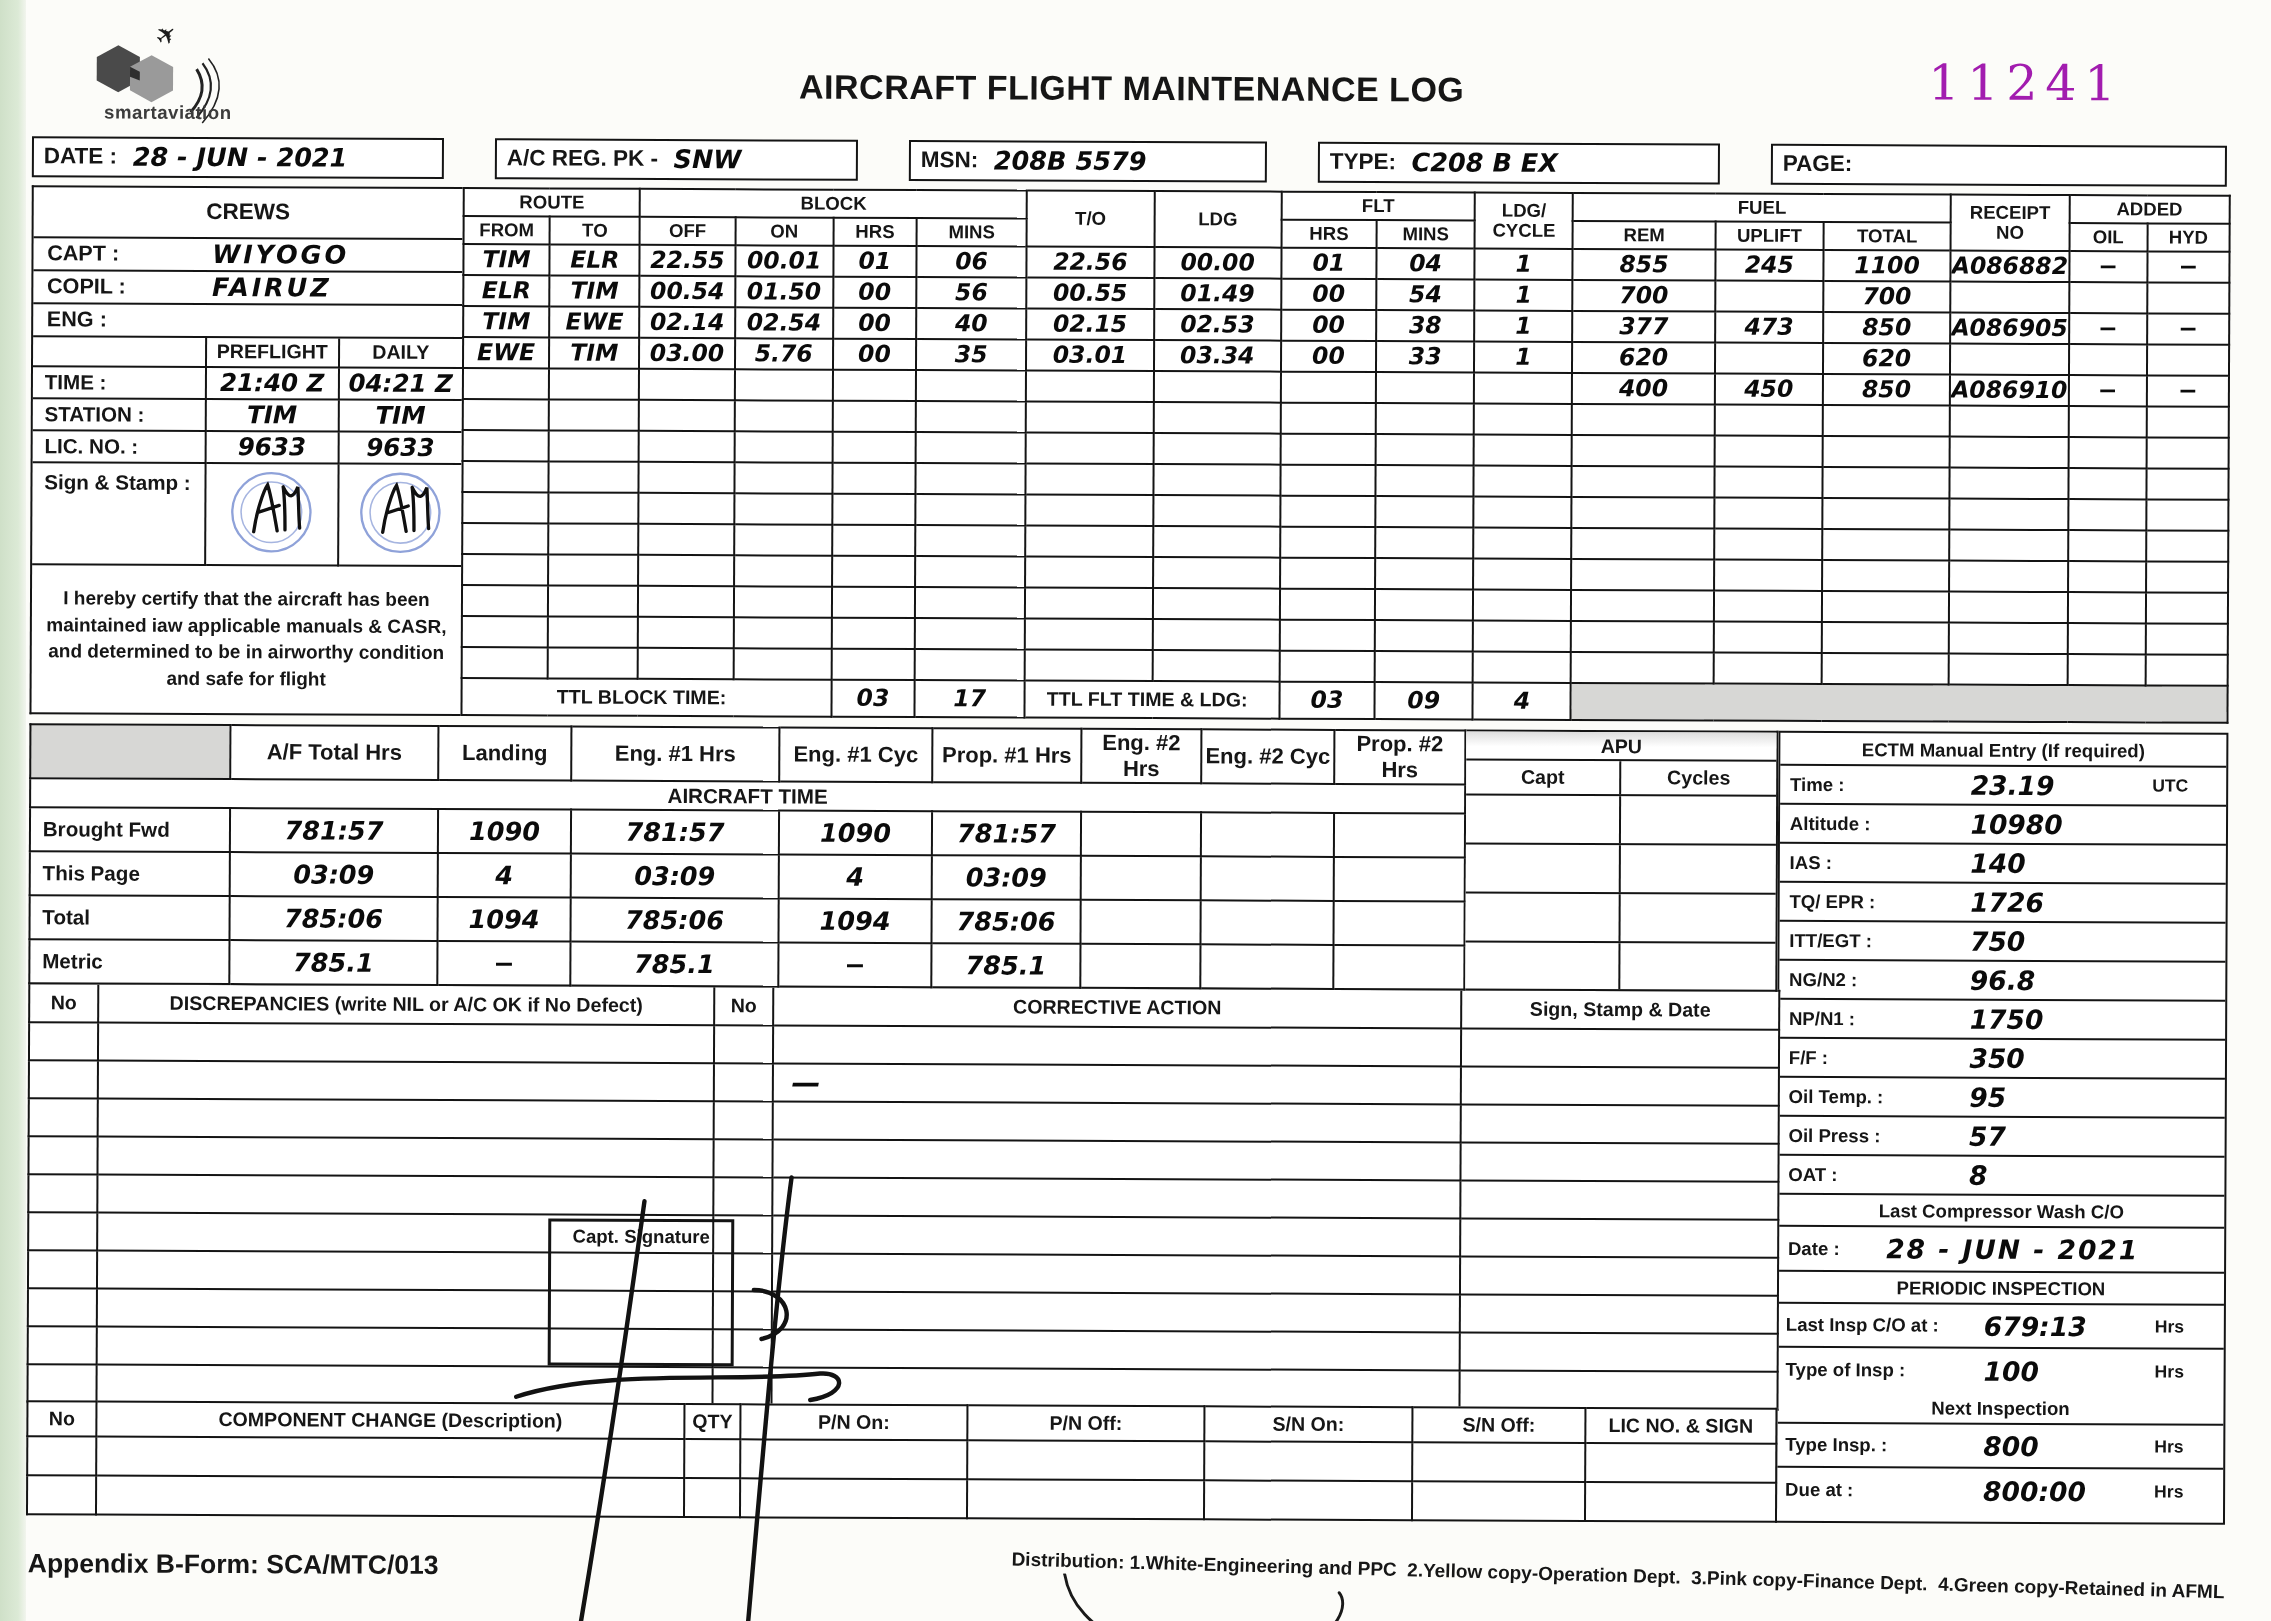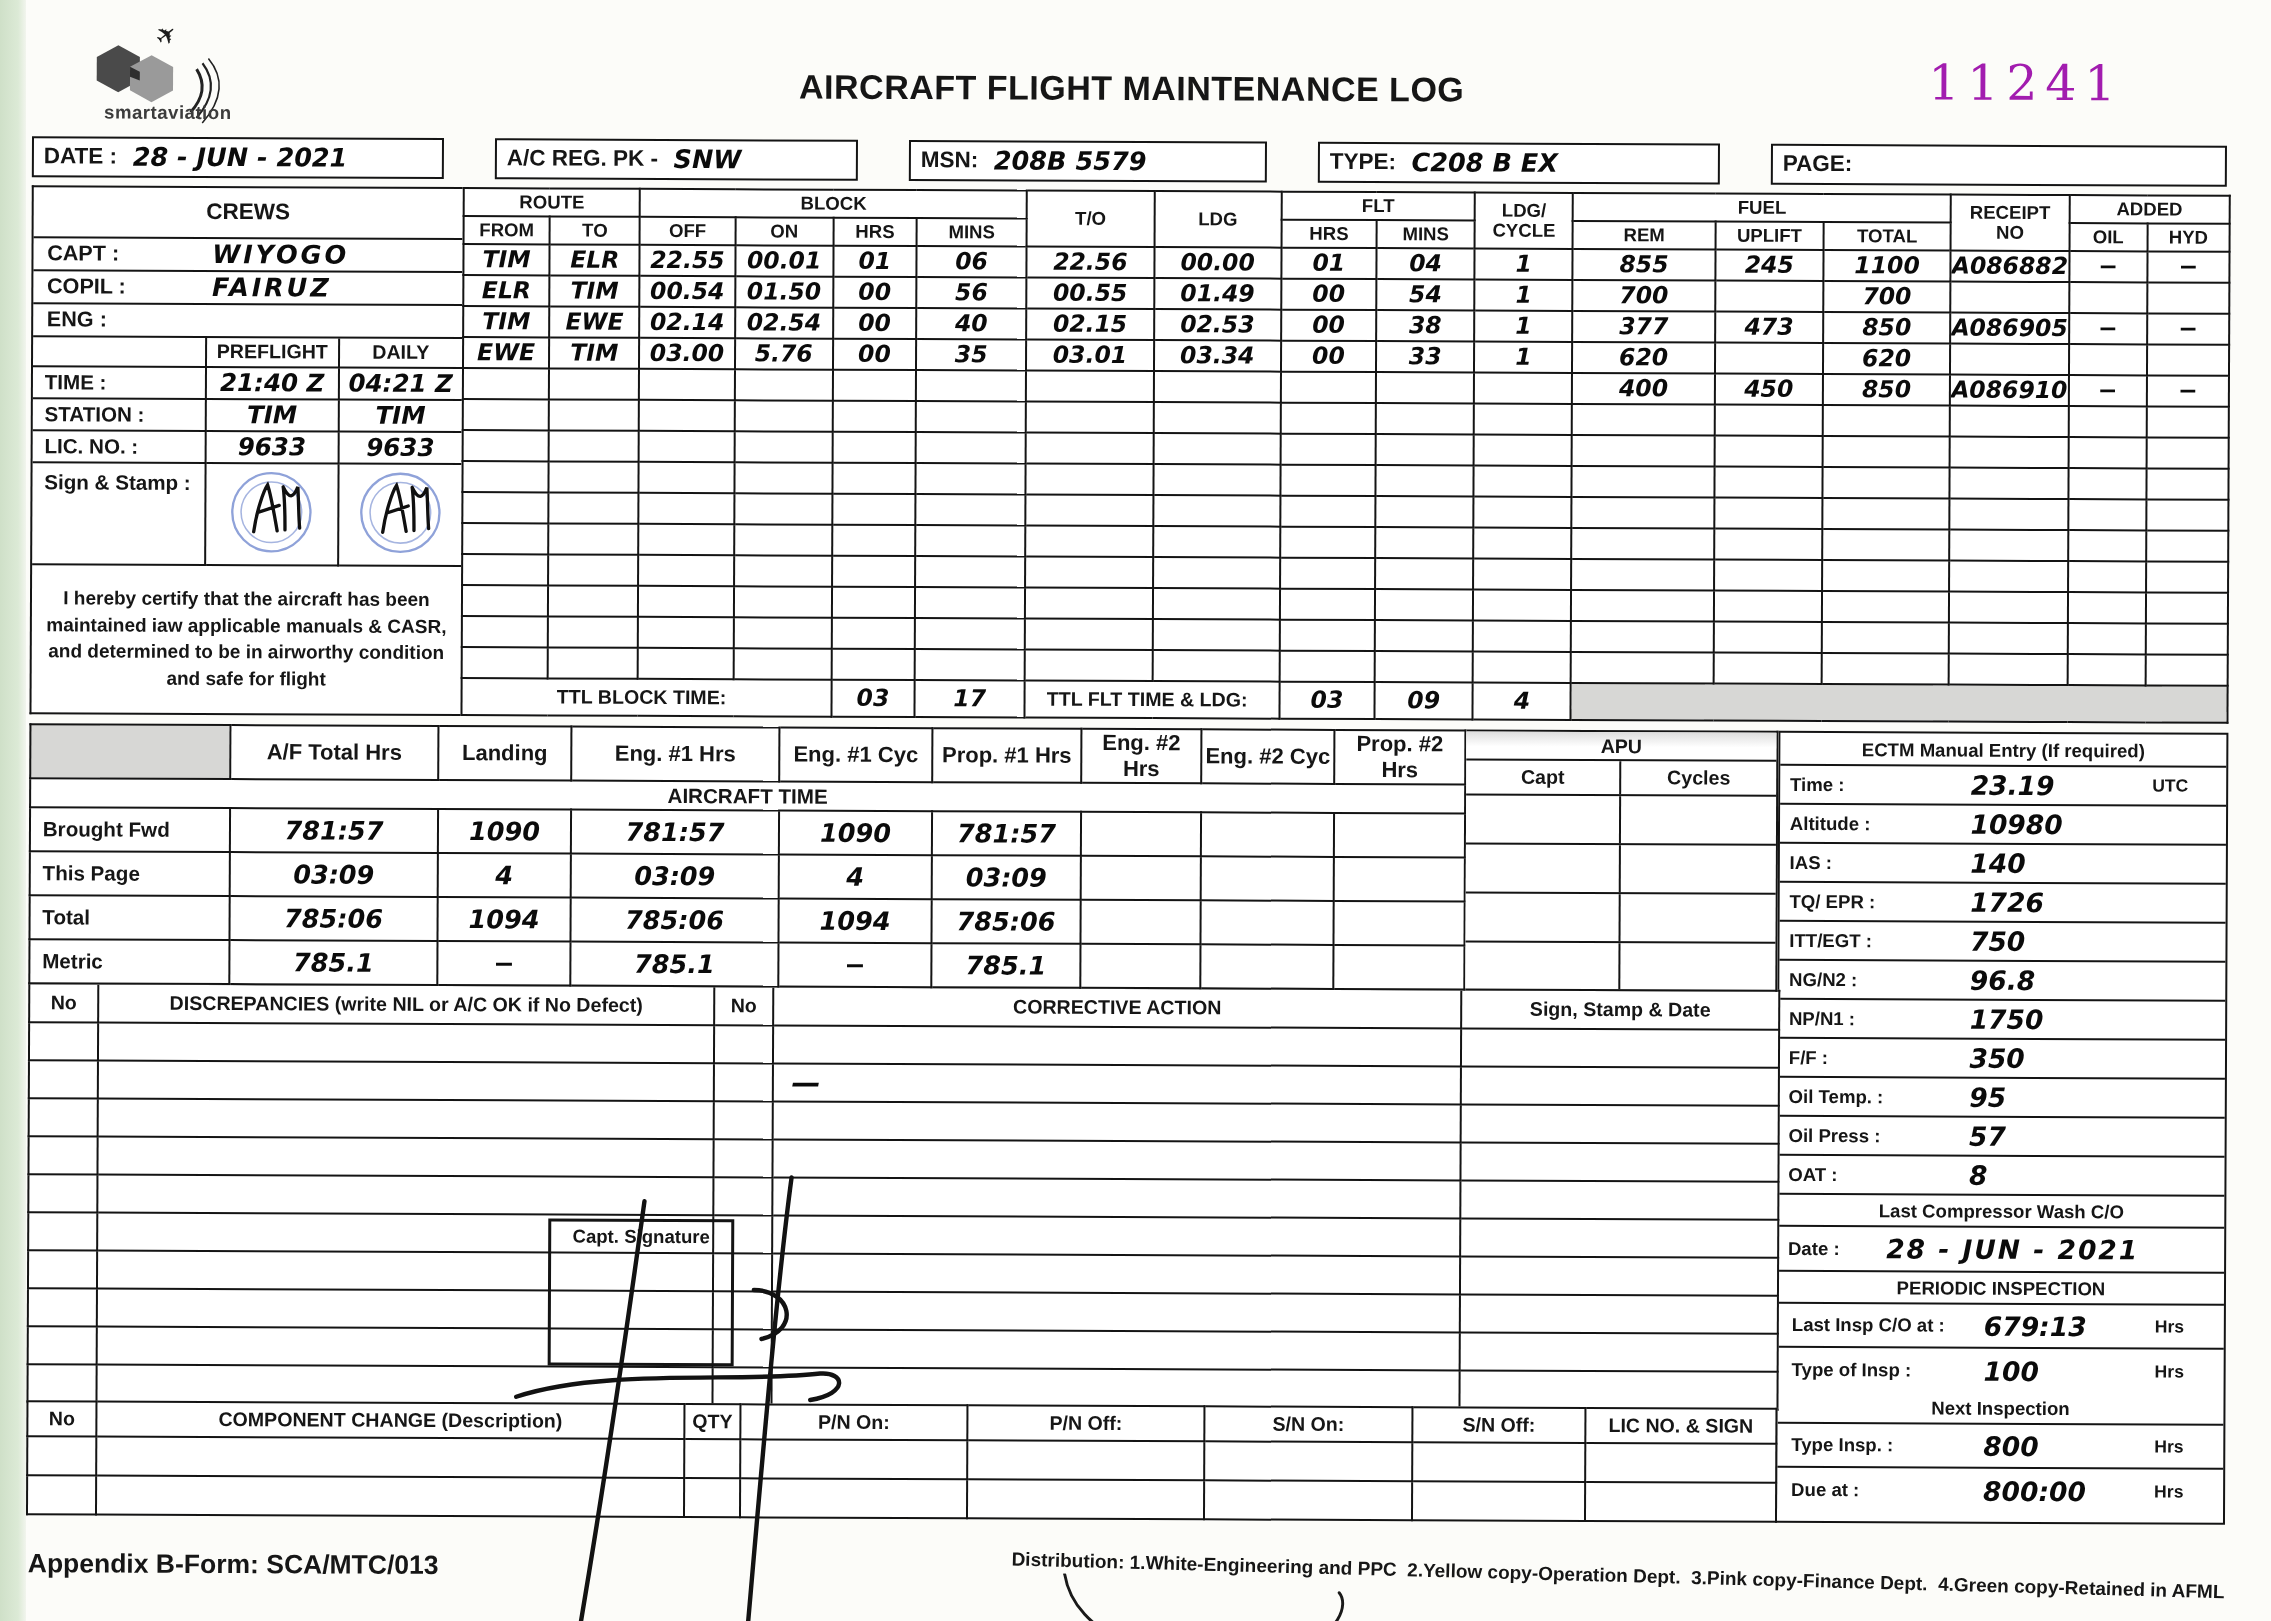--- a/index.html
+++ b/index.html
@@ -90,21 +90,21 @@
   .ectm-title { height:33px; border-bottom:2.9px solid #141414; text-align:center; font-weight:700; font-size:18.6px; line-height:33px; }
   .erow { display:grid; grid-template-columns:165px 1fr 74px; align-items:center; border-bottom:2.9px solid #141414; height:39px; }
   .erow .lab { font-weight:700; font-size:18.6px; padding-left:9.8px; white-space:nowrap; }
   .erow .hw { font-size:26.5px; text-indent:25.5px; }
   .erow .unit { font-weight:700; font-size:17.6px; }
   .midhead { height:32px; border-bottom:2.9px solid #141414; text-align:center; font-weight:700; font-size:18.6px; line-height:32px; }
   .daterow { display:grid; grid-template-columns:108px 1fr; align-items:center; border-bottom:2.9px solid #141414; height:45px; }
   .daterow .lab { font-weight:700; font-size:18.6px; padding-left:9.8px; }
   .daterow .hw { font-size:26.5px; letter-spacing:2px; }
   .prow { display:grid; grid-template-columns:206px 1fr 69px; align-items:center; border-bottom:2.9px solid #141414; height:44px; }
-  .prow .lab { font-weight:700; font-size:18.6px; padding-left:14px; white-space:nowrap; }
+  .prow .lab { font-weight:700; font-size:18.6px; padding-left:8px; white-space:nowrap; }
   .prow .hw { font-size:26.5px; }
   .prow .unit { font-weight:700; font-size:17.6px; }
   .prow:last-child { border-bottom:none; }
 
   
   .sigbox { position:absolute; left:521px; top:493px; width:186px; height:147px; border:3.9px solid #141414; background:rgba(253,253,250,.0); z-index:4; }
   .sigbox .lab { font-weight:700; font-size:18.6px; text-align:center; margin-top:3.9px; }
   .sigsvg { position:absolute; left:470px; top:446px; z-index:5; pointer-events:none; }
 
   

